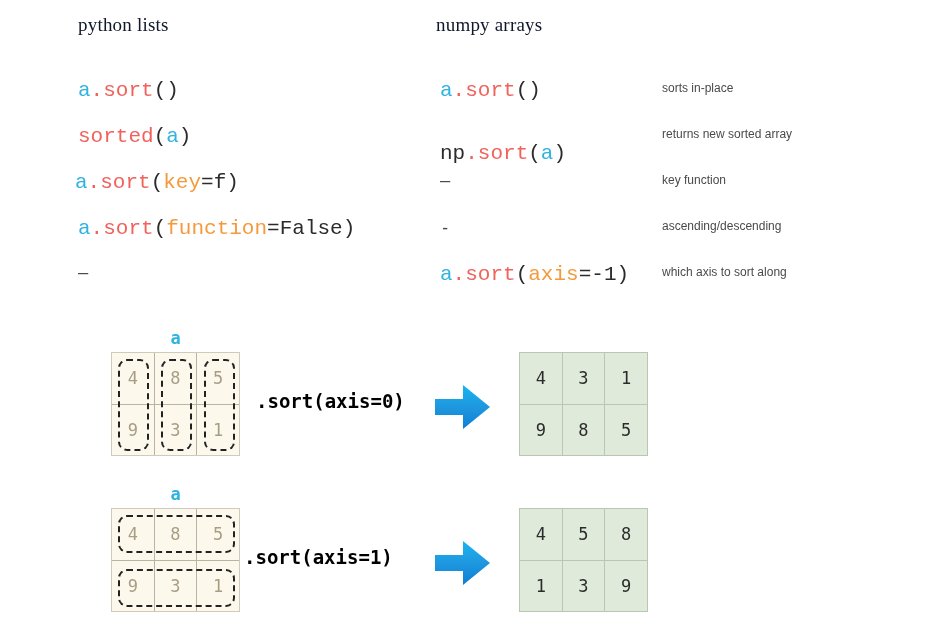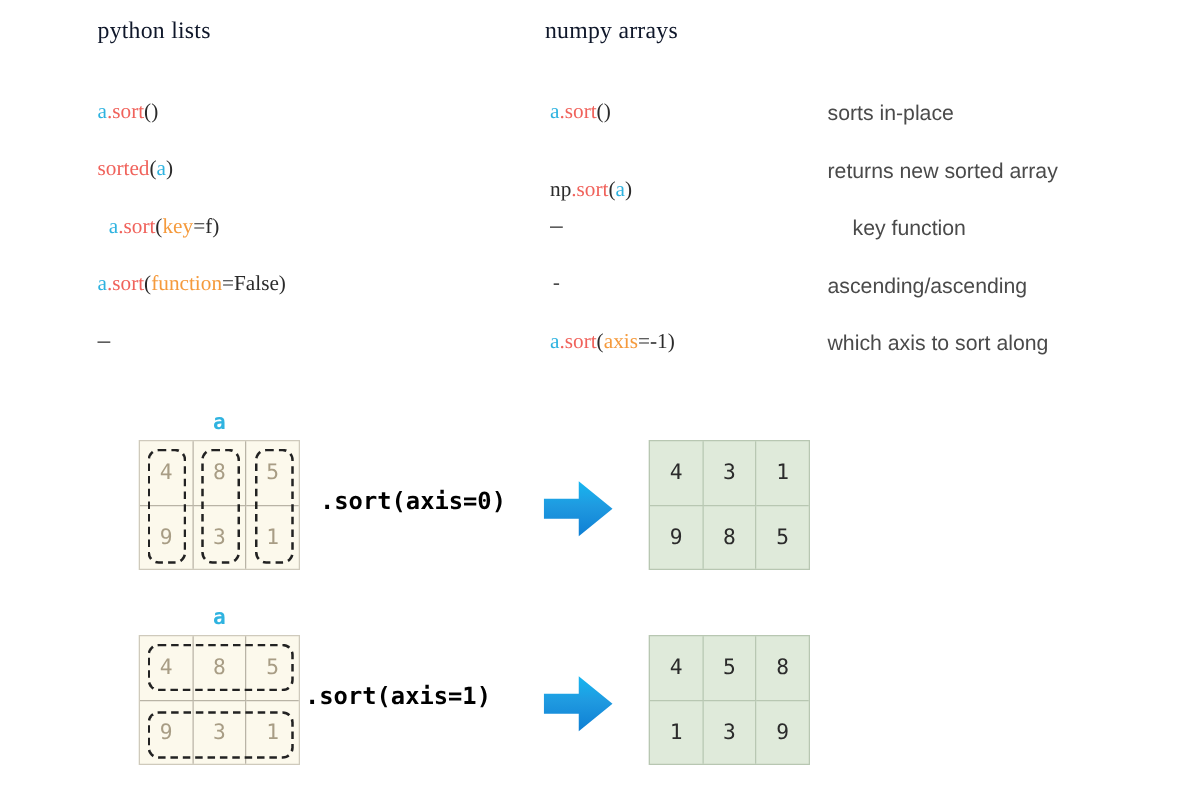--- a/index.html
+++ b/index.html
@@ -22,22 +22,22 @@
     font-family: Liberation Serif, serif;
     font-size: 19px;
     color: #0f172a;
     letter-spacing: 0.2px;
     white-space: nowrap;
   }
 
   
   .code {
     position: absolute;
-    font-family: Liberation Serif, serif;
-    font-size: 17px;
+    font-family: Liberation Mono, monospace;
+    font-size: 21px;
     white-space: pre;
     color: #2b2b2b;
     letter-spacing: 0px;
   }
   .code .var   { color: #2fb3e0; }       
   .code .fn    { color: #f0625b; }       
   .code .dot   { color: #f0625b; }       
   .code .kw    { color: #f59a3c; }       
   .code .pl    { color: #2b2b2b; }       
   .code .np    { color: #2b2b2b; }       
@@ -47,21 +47,21 @@
     position: absolute;
     font-family: "DejaVu Sans Mono", monospace;
     font-size: 17px;
     color: #4a4a4a;
   }
 
   
   .desc {
     position: absolute;
     font-family: "Liberation Sans", sans-serif;
-    font-size: 17px;
+    font-size: 12px;
     color: #4a4a4a;
     white-space: nowrap;
   }
 
   
   .diagram { position: absolute; }
 
   .arr-label {
     position: absolute;
     font-family: "DejaVu Sans Mono", monospace;
@@ -162,27 +162,27 @@
 <div class="col-header" style="left:436px; top:14px;">numpy arrays</div>
 
 <div class="code" style="left:78px; top:79px;"><span class="var">a</span><span class="dot">.</span><span class="fn">sort</span><span class="pl">()</span></div>
 <div class="code" style="left:440px; top:79px;"><span class="var">a</span><span class="dot">.</span><span class="fn">sort</span><span class="pl">()</span></div>
 <div class="desc" style="left:662px; top:81px;">sorts in-place</div>
 
 <div class="code" style="left:78px; top:125px;text-align:right;"><span class="fn">sorted</span><span class="pl">(</span><span class="var">a</span><span class="pl">)</span></div>
 <div class="code" style="left:440px; top:142px;"><span class="np">np</span><span class="dot">.</span><span class="fn">sort</span><span class="pl">(</span><span class="var">a</span><span class="pl">)</span></div>
 <div class="desc" style="left:662px; top:127px;">returns new sorted array</div>
 
-<div class="code" style="left:87px; top:171px;"><span class="var">a</span><span class="dot">.</span><span class="fn">sort</span><span class="pl">(</span><span class="kw">key</span><span class="pl">=f)</span></div>
+<div class="code" style="left:75px; top:171px;"><span class="var">a</span><span class="dot">.</span><span class="fn">sort</span><span class="pl">(</span><span class="kw">key</span><span class="pl">=f)</span></div>
 <div class="dash" style="left:440px; top:171px;">–</div>
-<div class="desc" style="left:662px; top:173px;margin-left:20px;">key function</div>
+<div class="desc" style="left:662px; top:173px;">key function</div>
 
 <div class="code" style="left:78px; top:217px;"><span class="var">a</span><span class="dot">.</span><span class="fn">sort</span><span class="pl">(</span><span class="kw">function</span><span class="pl">=False)</span></div>
 <div class="dash" style="left:440px; top:217px;">-</div>
-<div class="desc" style="left:662px; top:219px;">ascending/ascending</div>
+<div class="desc" style="left:662px; top:219px;">ascending/descending</div>
 
 <div class="dash" style="left:78px; top:263px;">–</div>
 <div class="code" style="left:440px; top:263px;"><span class="var">a</span><span class="dot">.</span><span class="fn">sort</span><span class="pl">(</span><span class="kw">axis</span><span class="pl">=-1)</span></div>
 <div class="desc" style="left:662px; top:265px;">which axis to sort along</div>
 
 <div class="diagram" style="left:111px; top:328px;">
 
   <div class="arr-label">a</div>
 
   <div class="mat-src">

